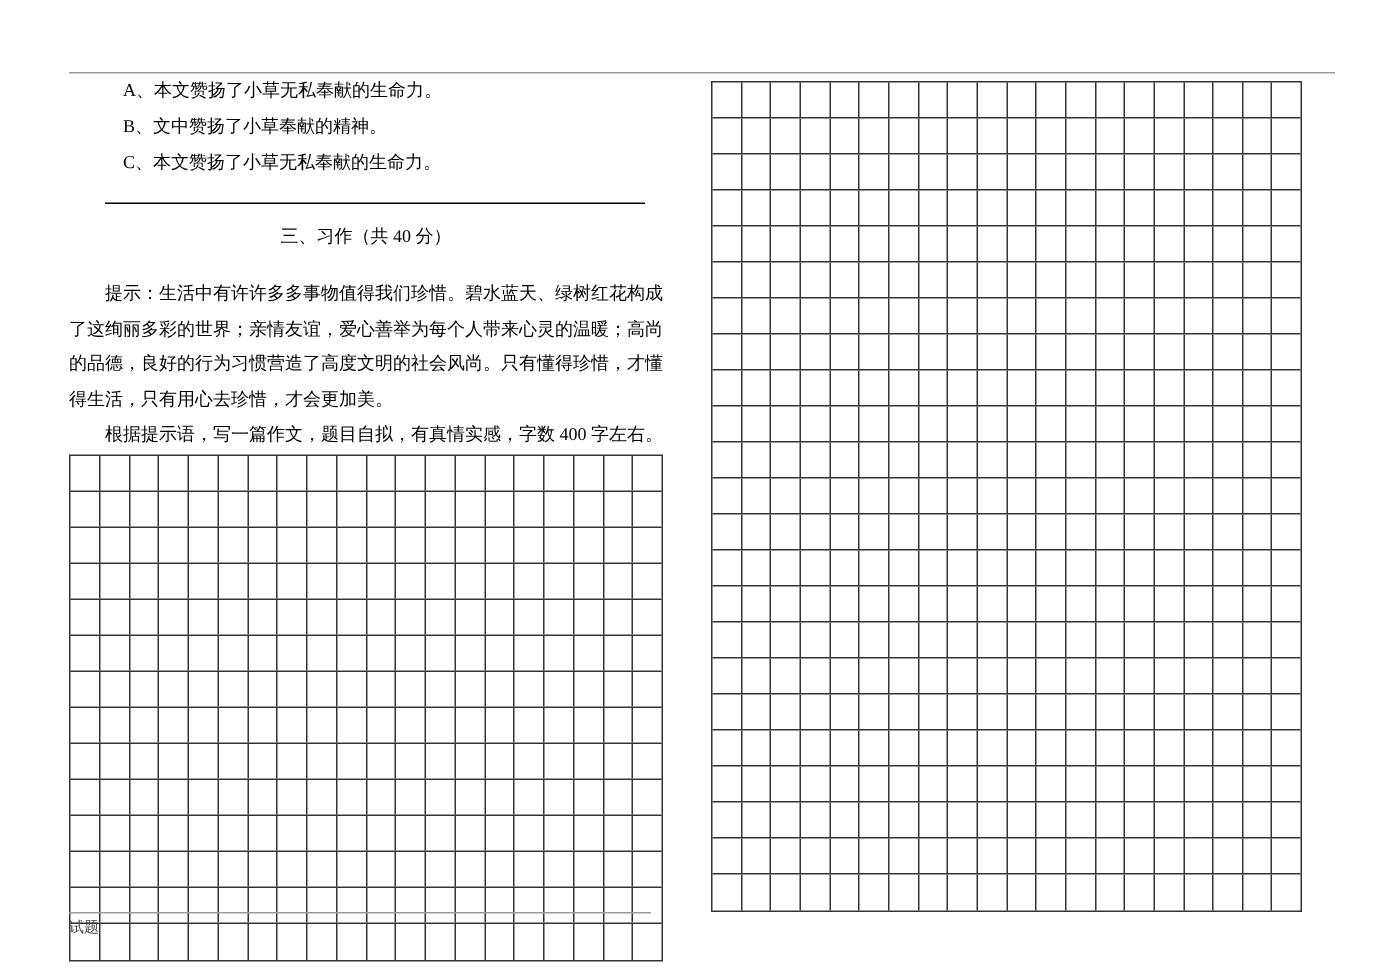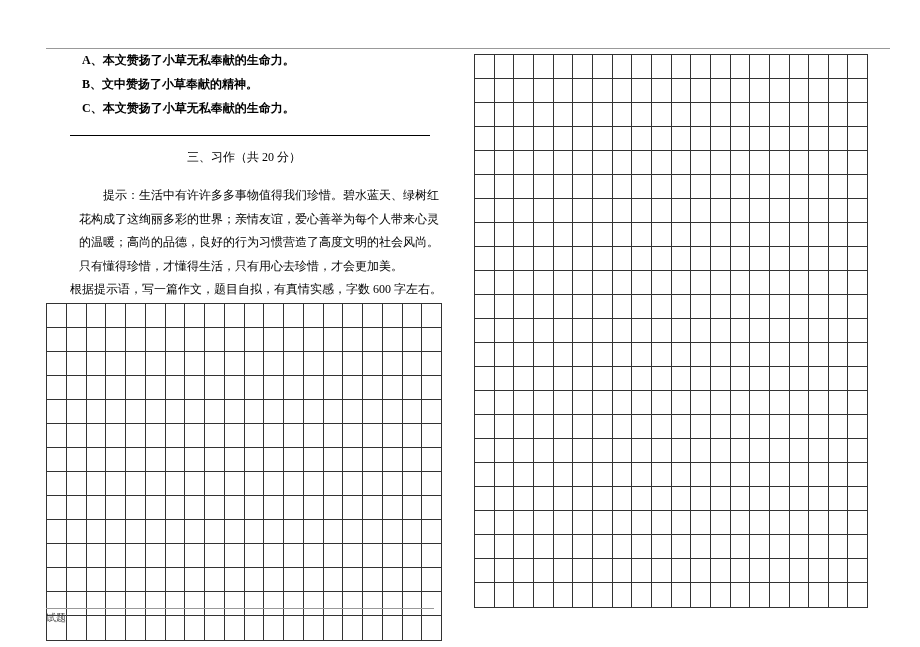--- a/index.html
+++ b/index.html
@@ -32,21 +32,21 @@
     }
     .col-right {
       width: 418px;
       padding-left: 24px;
     }
     .text-block {
       font-size: 12px;
       line-height: 2.0;
       color: #000;
     }
-    .indent1 { padding-left: 36px; font-weight: bold; }
+    .indent1 { padding-left: 36px; }
     .indent2 { padding-left: 24px; }
     .indent-para { text-indent: 24px; }
     .blank-line {
       display: inline-block;
       border-bottom: 1px solid #000;
       width: 360px;
       height: 14px;
     }
     .section-title {
       text-align: center;
@@ -90,24 +90,24 @@
 
 <div class="page-border-top"></div>
 
 <div class="content-wrap">
   <div class="col-left">
     <div class="text-block">
       <div class="indent1">A、本文赞扬了小草无私奉献的生命力。</div>
       <div class="indent1">B、文中赞扬了小草奉献的精神。</div>
       <div class="indent1">C、本文赞扬了小草无私奉献的生命力。</div>
       <div class="indent2"><span class="blank-line"></span></div>
-      <div class="section-title">三、习作（共 20 分）</div>
+      <div class="section-title">三、习作（共 40 分）</div>
       <div class="spacer"></div>
-      <div class="indent-para" style="line-height:1.95;margin-left:33px;">提示：生活中有许许多多事物值得我们珍惜。碧水蓝天、绿树红花构成了这绚丽多彩的世界；亲情友谊，爱心善举为每个人带来心灵的温暖；高尚的品德，良好的行为习惯营造了高度文明的社会风尚。只有懂得珍惜，才懂得生活，只有用心去珍惜，才会更加美。</div>
-      <div class="indent-para" style="line-height:1.95;">根据提示语，写一篇作文，题目自拟，有真情实感，字数 600 字左右。</div>
+      <div class="indent-para" style="line-height:1.95;">提示：生活中有许许多多事物值得我们珍惜。碧水蓝天、绿树红花构成了这绚丽多彩的世界；亲情友谊，爱心善举为每个人带来心灵的温暖；高尚的品德，良好的行为习惯营造了高度文明的社会风尚。只有懂得珍惜，才懂得生活，只有用心去珍惜，才会更加美。</div>
+      <div class="indent-para" style="line-height:1.95;">根据提示语，写一篇作文，题目自拟，有真情实感，字数 400 字左右。</div>
     </div>
     <div class="grid" id="left-grid" style="margin-top:2px;">
         <div class="grid-row">
           <div class="grid-cell"></div>
           <div class="grid-cell"></div>
           <div class="grid-cell"></div>
           <div class="grid-cell"></div>
           <div class="grid-cell"></div>
           <div class="grid-cell"></div>
           <div class="grid-cell"></div>

